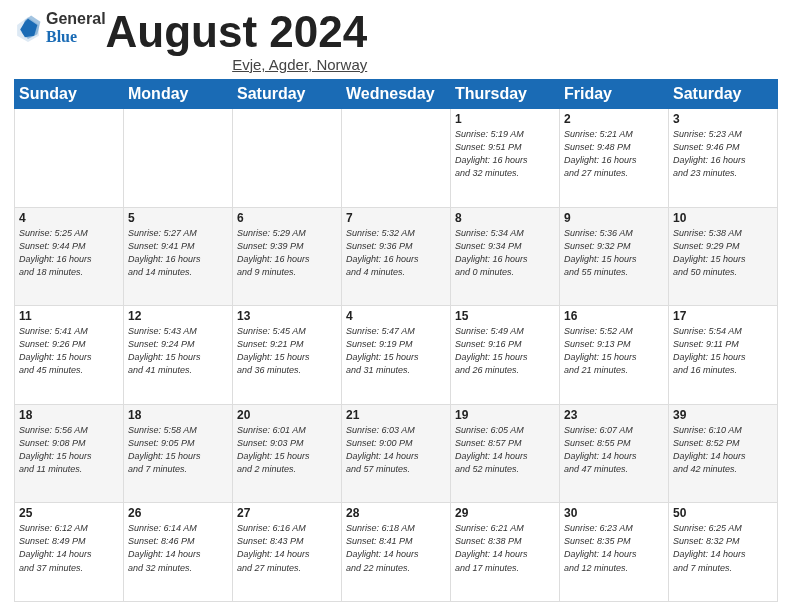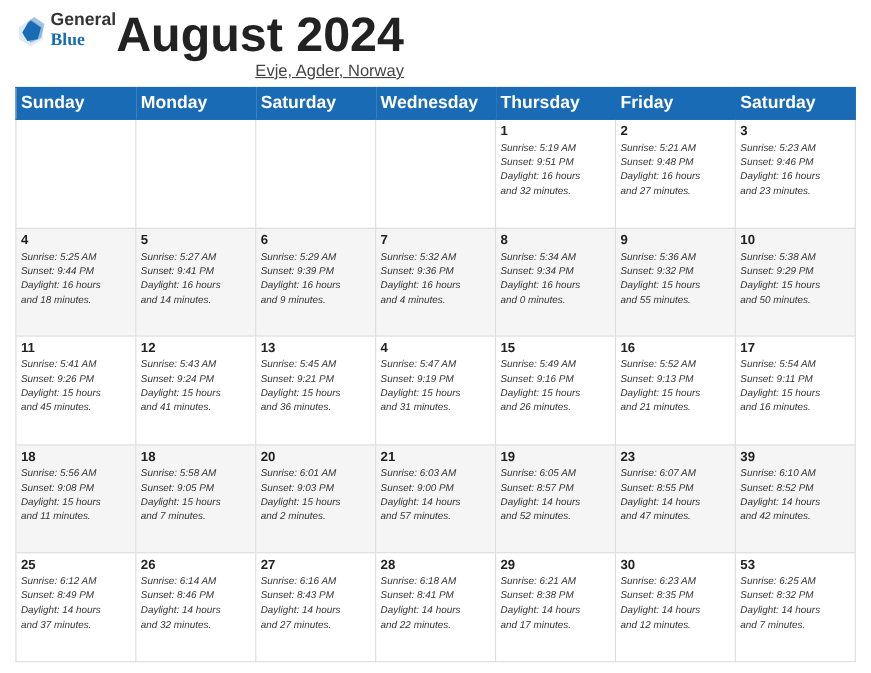--- a/index.html
+++ b/index.html
@@ -272,19 +272,19 @@
           </td>
           <td>
             <span class="day-number">29</span>
             <div class="day-info">Sunrise: 6:21 AM<br>Sunset: 8:38 PM<br>Daylight: 14 hours<br>and 17 minutes.</div>
           </td>
           <td>
             <span class="day-number">30</span>
             <div class="day-info">Sunrise: 6:23 AM<br>Sunset: 8:35 PM<br>Daylight: 14 hours<br>and 12 minutes.</div>
           </td>
           <td>
-            <span class="day-number">53</span>
+            <span class="day-number">50</span>
             <div class="day-info">Sunrise: 6:25 AM<br>Sunset: 8:32 PM<br>Daylight: 14 hours<br>and 7 minutes.</div>
           </td>
         </tr>
       </tbody>
   </table>
 </div>
 
 </body></html>

